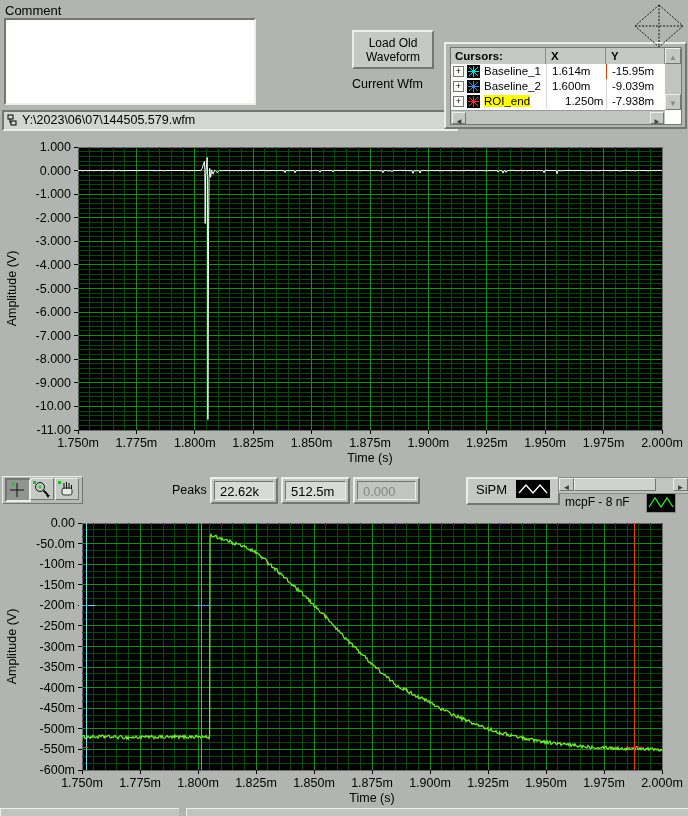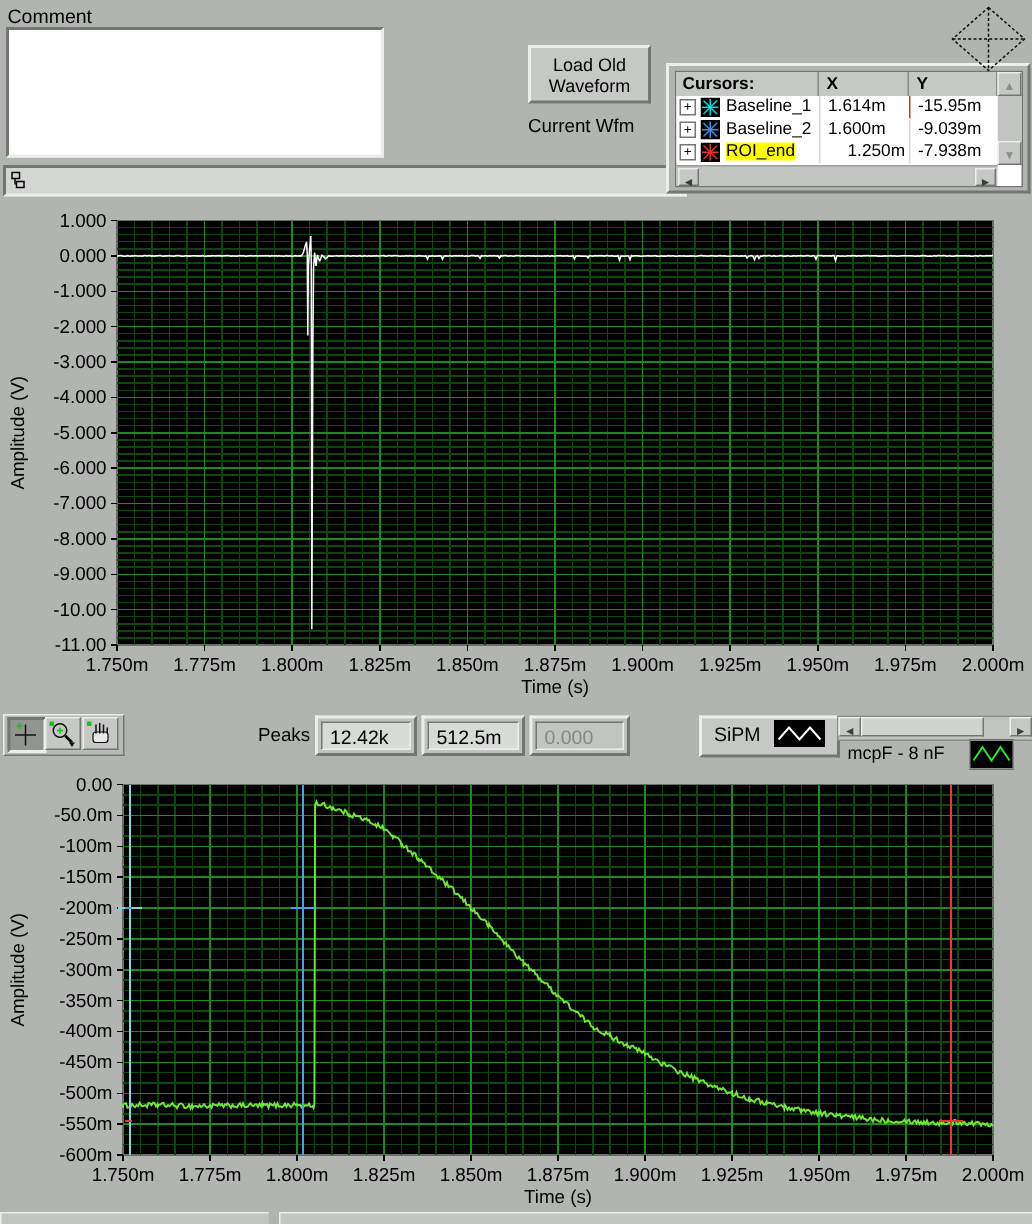--- a/index.html
+++ b/index.html
@@ -40,20 +40,21 @@
 </button>
 
 <div class="lbl" style="left:352px;top:77px;font-size:12.5px;">Current Wfm</div>
 
 <div class="abs sunken" style="left:2px;top:110px;width:452px;height:17px;background:#d4d6d4;">
   <svg class="abs" style="left:3px;top:2px;" width="11" height="13">
     <rect x="1" y="1" width="5" height="4" fill="none" stroke="#000" stroke-width="1"></rect>
     <rect x="4" y="7" width="5" height="4" fill="none" stroke="#000" stroke-width="1"></rect>
     <line x1="3" y1="5" x2="3" y2="9" stroke="#000"></line>
   </svg>
+  <span class="lbl" style="left:18px;top:1px;font-size:12.5px;">Y:\2023\06\07\144505.579.wfm</span>
 </div>
 
 <div class="abs raised" style="left:444px;top:42px;width:239px;height:83px;background:#b2b4b2;">
   <div class="abs" style="left:4px;top:3px;width:230px;height:76px;background:#ffffff;border:1px solid #747674;">
 
     <div class="tcell hdr" style="left:0;width:95px;padding-left:4px;height:16px;line-height:16px;">Cursors:</div>
     <div class="tcell hdr" style="left:95px;width:60px;padding-left:5px;height:16px;line-height:16px;">X</div>
     <div class="tcell hdr" style="left:155px;width:59px;padding-left:5px;height:16px;line-height:16px;">Y</div>
 
     <div class="abs scrollface" style="left:214px;top:0;width:16px;height:62px;">
@@ -310,21 +311,21 @@
       <line x1="13" y1="10" x2="13" y2="4" stroke="#101010"></line>
         <line x1="15.5" y1="10" x2="15.5" y2="6" stroke="#101010"></line>
       <rect x="2" y="2" width="3" height="3" fill="#18c418"></rect>
     </svg>
   </div>
 </div>
 
 <div class="lbl" style="left:172px;top:483px;font-size:12.5px;">Peaks</div>
 
 <div class="field-outer raised" style="left:210px;top:477px;width:64px;height:23px;">
-  <div class="field-inner">12.42k</div>
+  <div class="field-inner">22.62k</div>
 </div>
 <div class="field-outer raised" style="left:281px;top:477px;width:65px;height:23px;">
   <div class="field-inner">512.5m</div>
 </div>
 <div class="field-outer raised" style="left:353px;top:477px;width:63px;height:23px;">
   <div class="field-inner disabled">0.000</div>
 </div>
 
 <div class="abs raised btnface" style="left:466px;top:477px;width:90px;height:24px;">
   <span class="lbl" style="left:8px;top:3px;font-size:13px;">SiPM</span>

